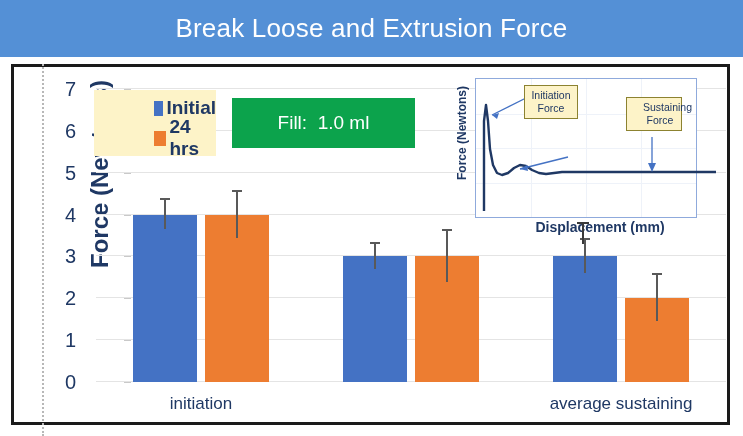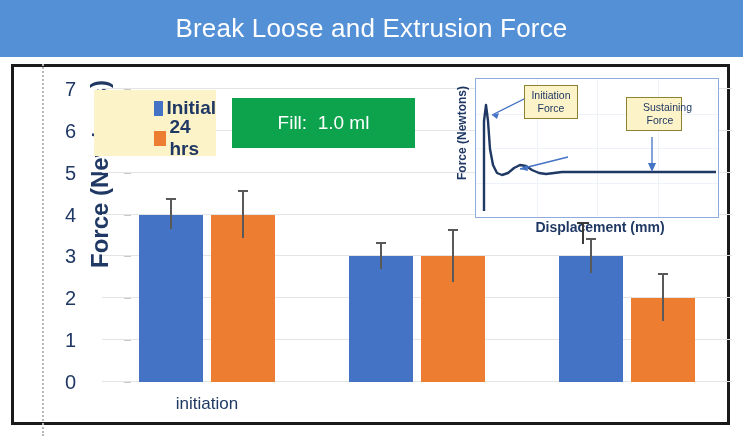--- a/index.html
+++ b/index.html
@@ -27,21 +27,21 @@
     border:3px solid #1a1a1a;
     box-sizing:border-box;
   }
   
   #dotted-guide{
     position:absolute;left:42px;top:64px;width:0;height:372px;
     border-left:2px dotted #b8b8b8;
   }
   
   #plot-area{
-    position:absolute;left:102px;top:89px;width:630px;height:293px;
+    position:absolute;left:96px;top:89px;width:630px;height:293px;
   }
   .gridline{
     position:absolute;left:0;width:630px;height:1px;background:#e4e4e4;
   }
   #baseline{
     position:absolute;left:0;bottom:0;width:630px;height:1px;background:#d0d0d0;
   }
   
   .ytick{
     position:absolute;right:0;width:30px;text-align:right;
@@ -92,21 +92,21 @@
     background:#0ca34c;
     display:flex;flex-direction:column;align-items:center;justify-content:center;
     box-sizing:border-box;
   }
   .info-line{color:#ffffff;font-size:19px;line-height:1.5;white-space:pre;}
   
   #inset{
     position:absolute;left:443px;top:74px;width:290px;height:148px;
   }
   #inset-plot{
-    position:absolute;left:32px;top:4px;width:244px;height:140px;
+    position:absolute;left:32px;top:4px;width:222px;height:140px;
     border:1px solid #8faadc;background:#ffffff;box-sizing:border-box;
   }
   .inset-grid-v{position:absolute;top:0;width:1px;height:100%;background:#eef2f9;}
   .inset-grid-h{position:absolute;left:0;width:100%;height:1px;background:#eef2f9;}
   #inset-ylabel{
     position:absolute;left:-37px;top:52px;width:112px;
     transform:rotate(-90deg);transform-origin:center center;
     text-align:center;color:#1f3864;font-size:12px;font-weight:bold;
     white-space:nowrap;
   }
@@ -180,20 +180,21 @@
     <div class="errcap" style="left: 274px; bottom: 138.129px;"></div>
     <div class="bar orange" style="left: 319px; width: 64px; height: 125.571px;"></div>
     <div class="errbar" style="left: 350px; bottom: 100.457px; height: 50.2286px;"></div>
     <div class="errcap" style="left: 346px; bottom: 150.686px;"></div>
     <div class="bar blue" style="left: 457px; width: 64px; height: 125.571px;"></div>
     <div class="errbar" style="left: 488px; bottom: 108.829px; height: 33.4857px;"></div>
     <div class="errcap" style="left: 484px; bottom: 142.314px;"></div>
     <div class="bar orange" style="left: 529px; width: 64px; height: 83.7143px;"></div>
     <div class="errbar" style="left: 560px; bottom: 60.6929px; height: 46.0429px;"></div>
     <div class="errcap" style="left: 556px; bottom: 106.736px;"></div>
+    <div class="catlabel" style="left: 420px; width: 210px; top: 305px;">average sustaining</div>
   </div>
 
 <div id="legend-box">
   <div class="legend-row">
     <span class="legend-swatch" style="background:#4472c4"></span>
     <span class="legend-label">Initial</span>
   </div>
   <div class="legend-row">
     <span class="legend-swatch" style="background:#ed7d31"></span>
     <span class="legend-label">24 hrs</span>

